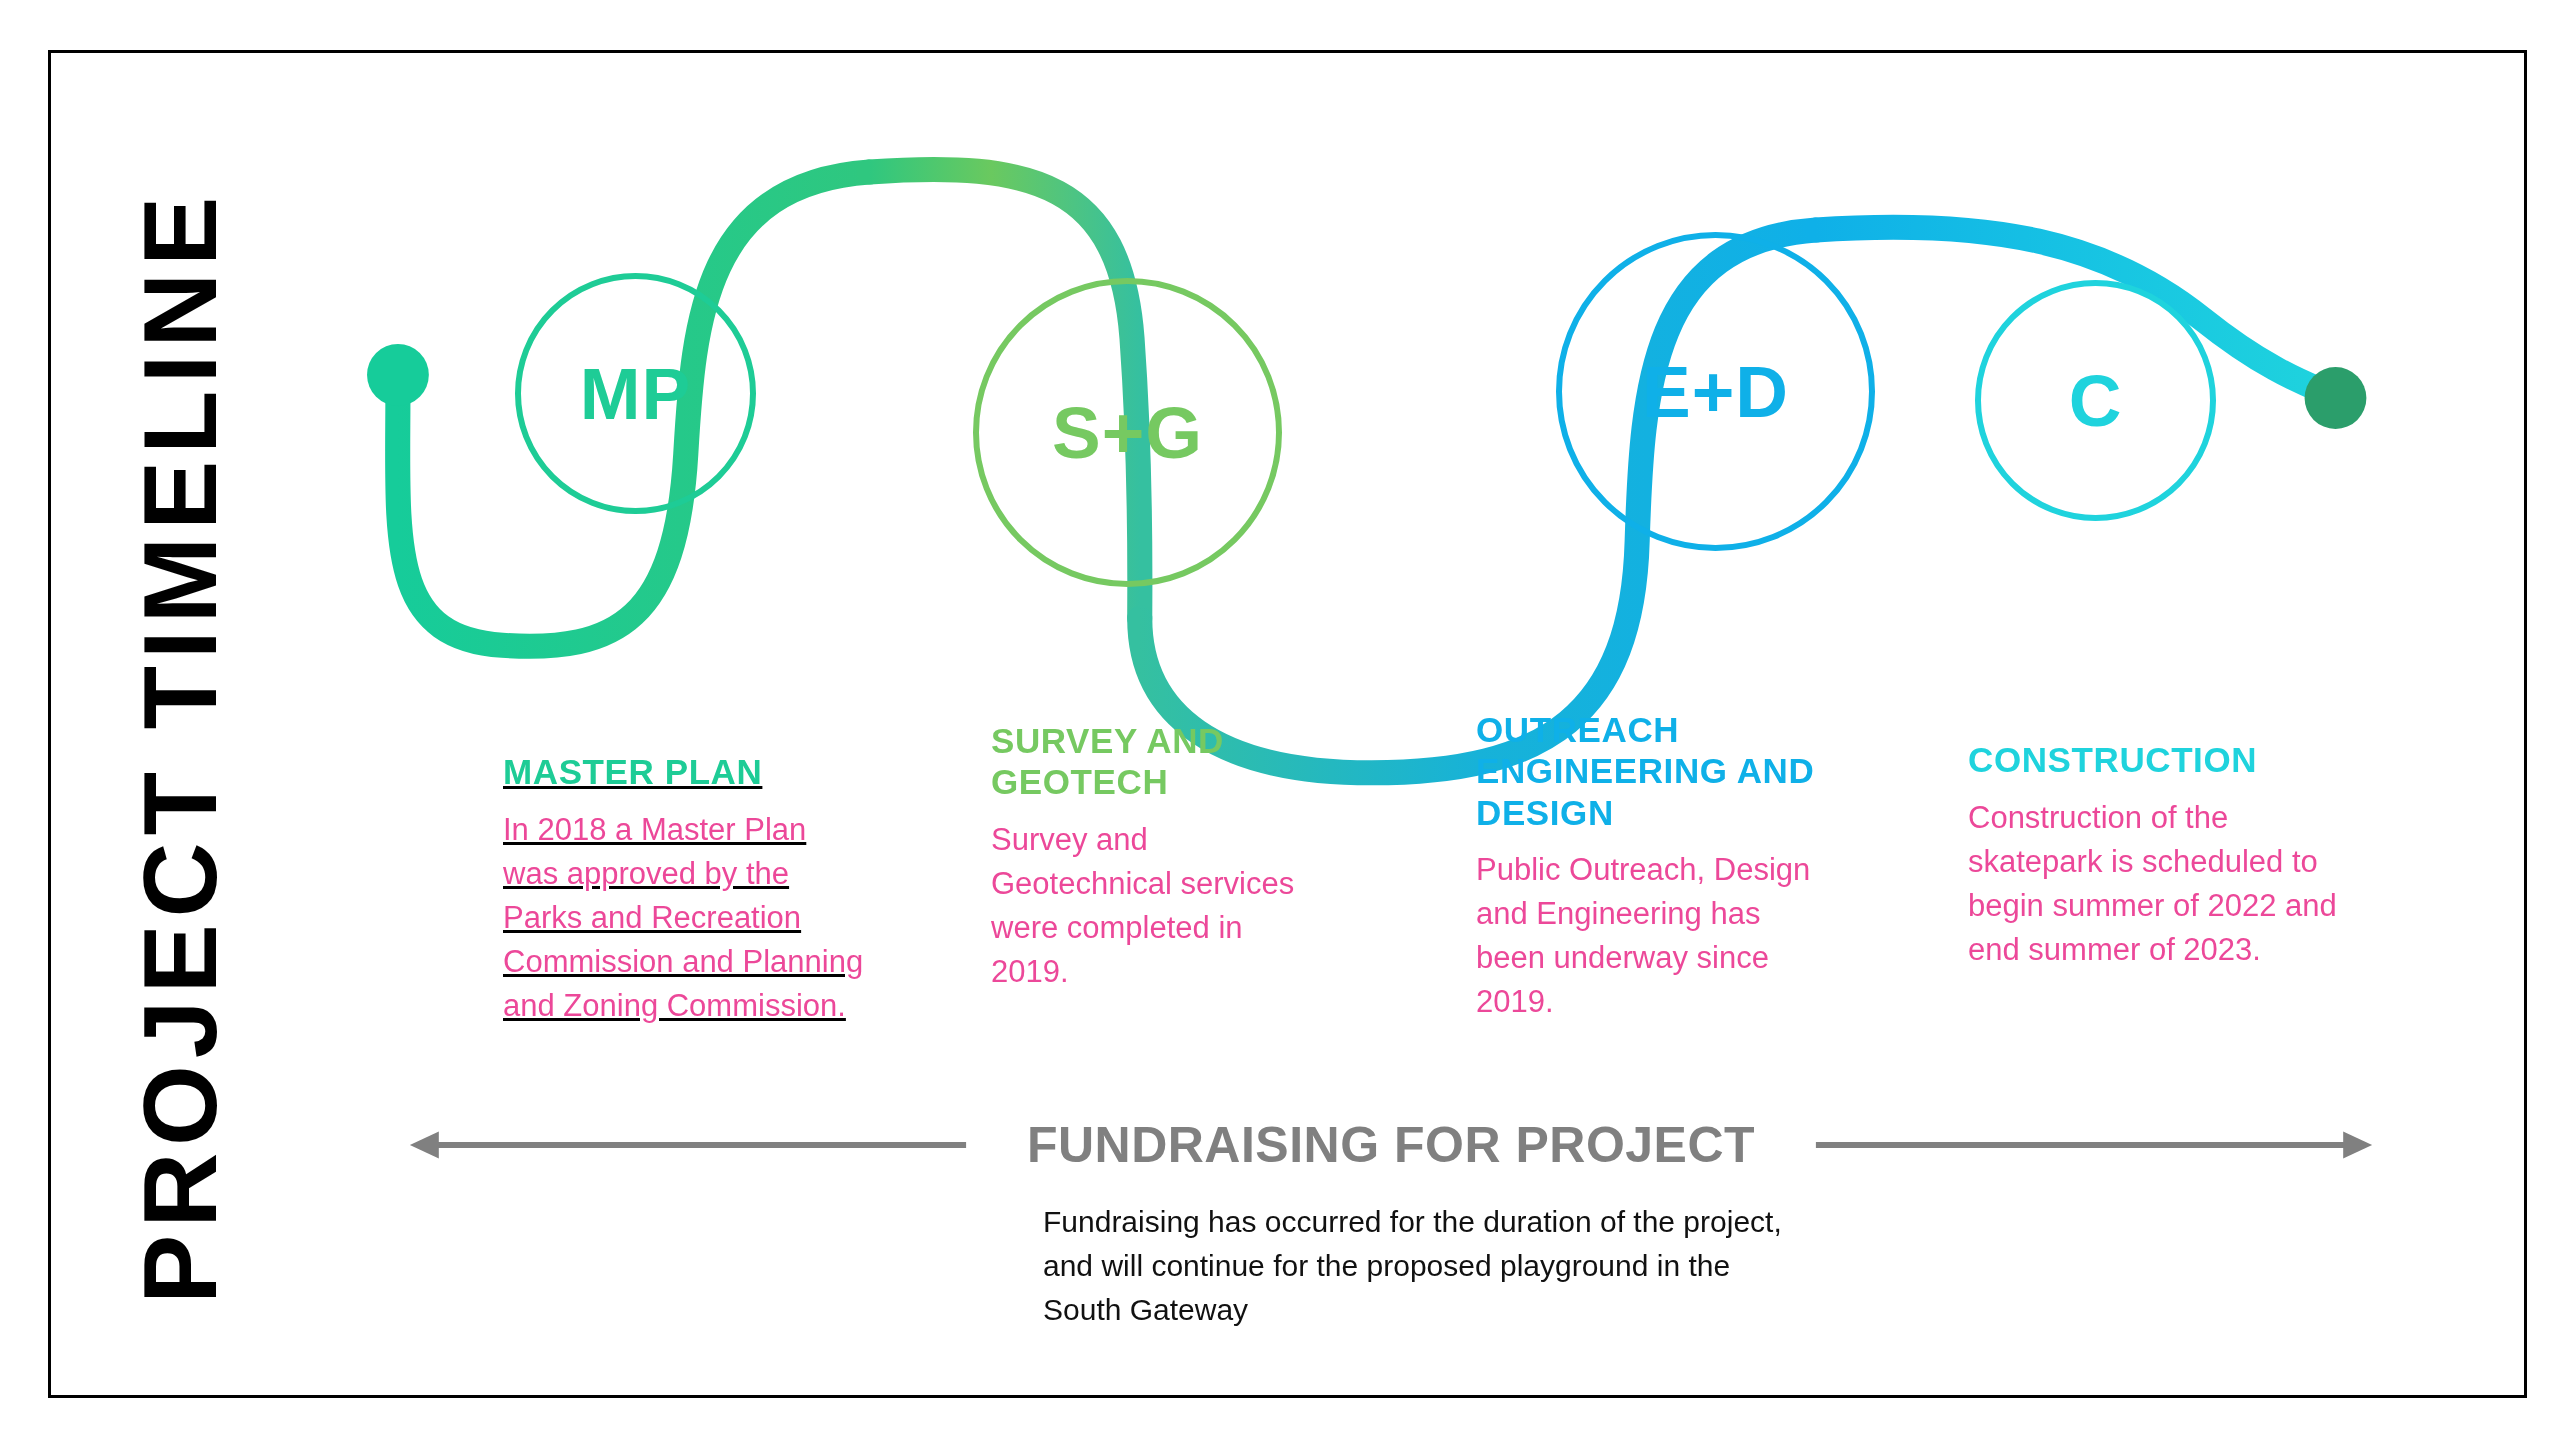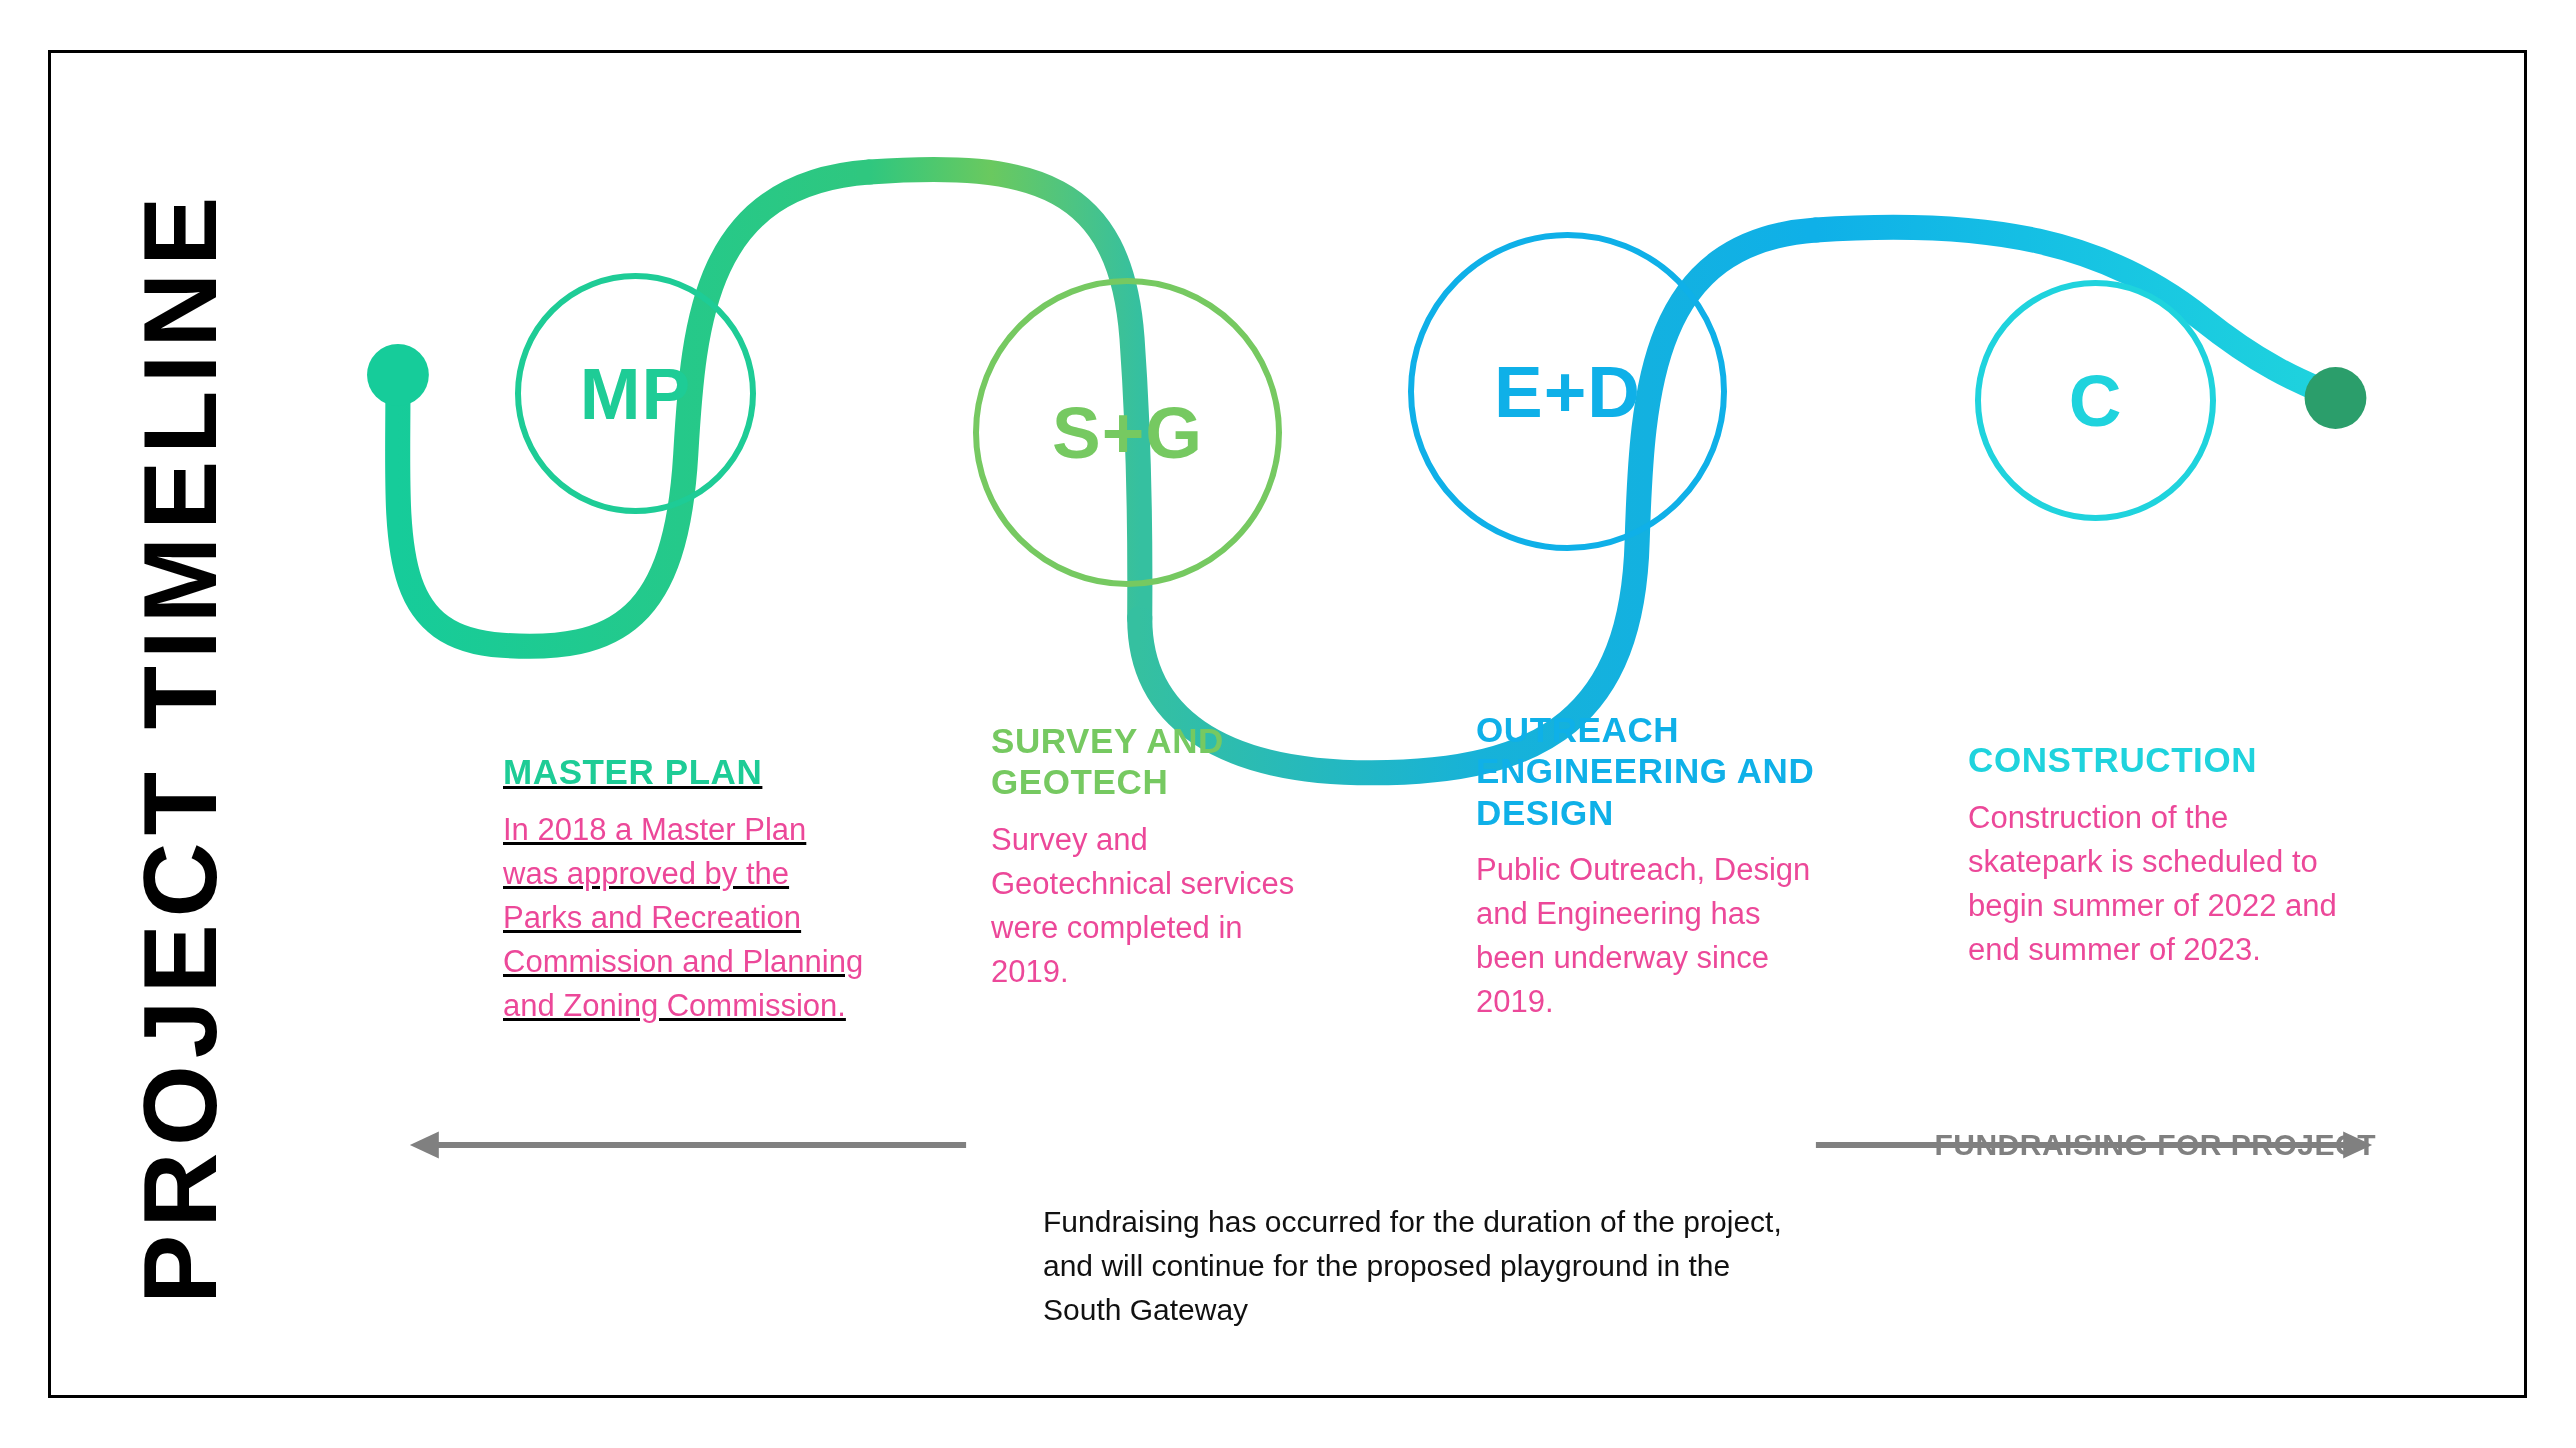--- a/index.html
+++ b/index.html
@@ -96,22 +96,22 @@
     left: 406px;
     top: 1116px;
     width: 1970px;
     height: 58px;
   }
   #fundraise-label {
     position: absolute;
     left: 0;
     top: 0;
     width: 100%;
-    text-align: right;
-    font-size: 30px;
+    text-align: center;
+    font-size: 50px;
     font-weight: bold;
     color: #808080;
     letter-spacing: 0.5px;
     line-height: 58px;
     white-space: nowrap;
   }
   #fundraise-arrow-svg {
     position: absolute;
     left: 0;
     top: 0;
@@ -185,21 +185,21 @@
   </svg>
 
   <div class="stage-circle" style="left:515px; top:273px; width:241px; height:241px; border:6.8px solid #1ecc96;">
     <span class="abbr" style="color:#1ecc96;">MP</span>
   </div>
 
   <div class="stage-circle" style="left:973px; top:278px; width:309px; height:309px; border:6.8px solid #76c961;">
     <span class="abbr" style="color:#76c961;">S+G</span>
   </div>
 
-  <div class="stage-circle" style="left:1408px; top:232px; width:319px; height:319px; border:6.8px solid #0fb0e8;">
+  <div class="stage-circle" style="left:1556px; top:232px; width:319px; height:319px; border:6.8px solid #0fb0e8;">
     <span class="abbr" style="color:#0fb0e8;">E+D</span>
   </div>
 
   <div class="stage-circle" style="left:1975px; top:280px; width:241px; height:241px; border:6.8px solid #1fd3dd;">
     <span class="abbr" style="color:#1fd3dd;">C</span>
   </div>
 
   <div class="caption" style="left:503px; top:751px; width:367px;text-decoration:underline;">
     <div class="cap-title" style="color:#1ecc96;">MASTER PLAN</div>
     <p class="cap-body">In 2018 a Master Plan was approved by the Parks and Recreation Commission and Planning and Zoning Commission.</p>

